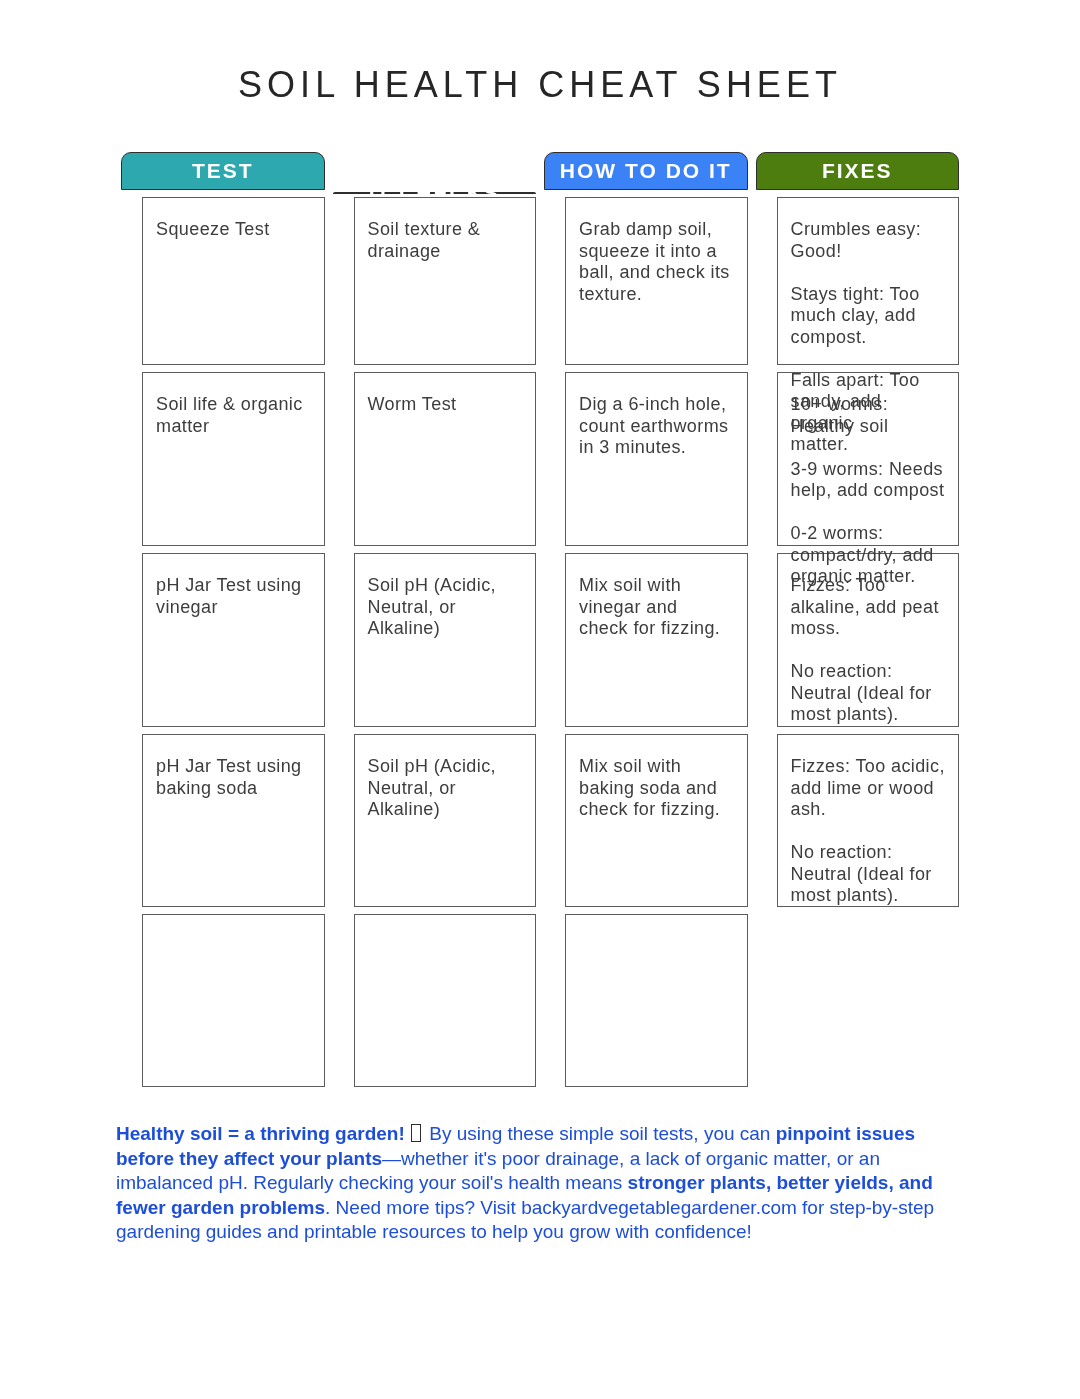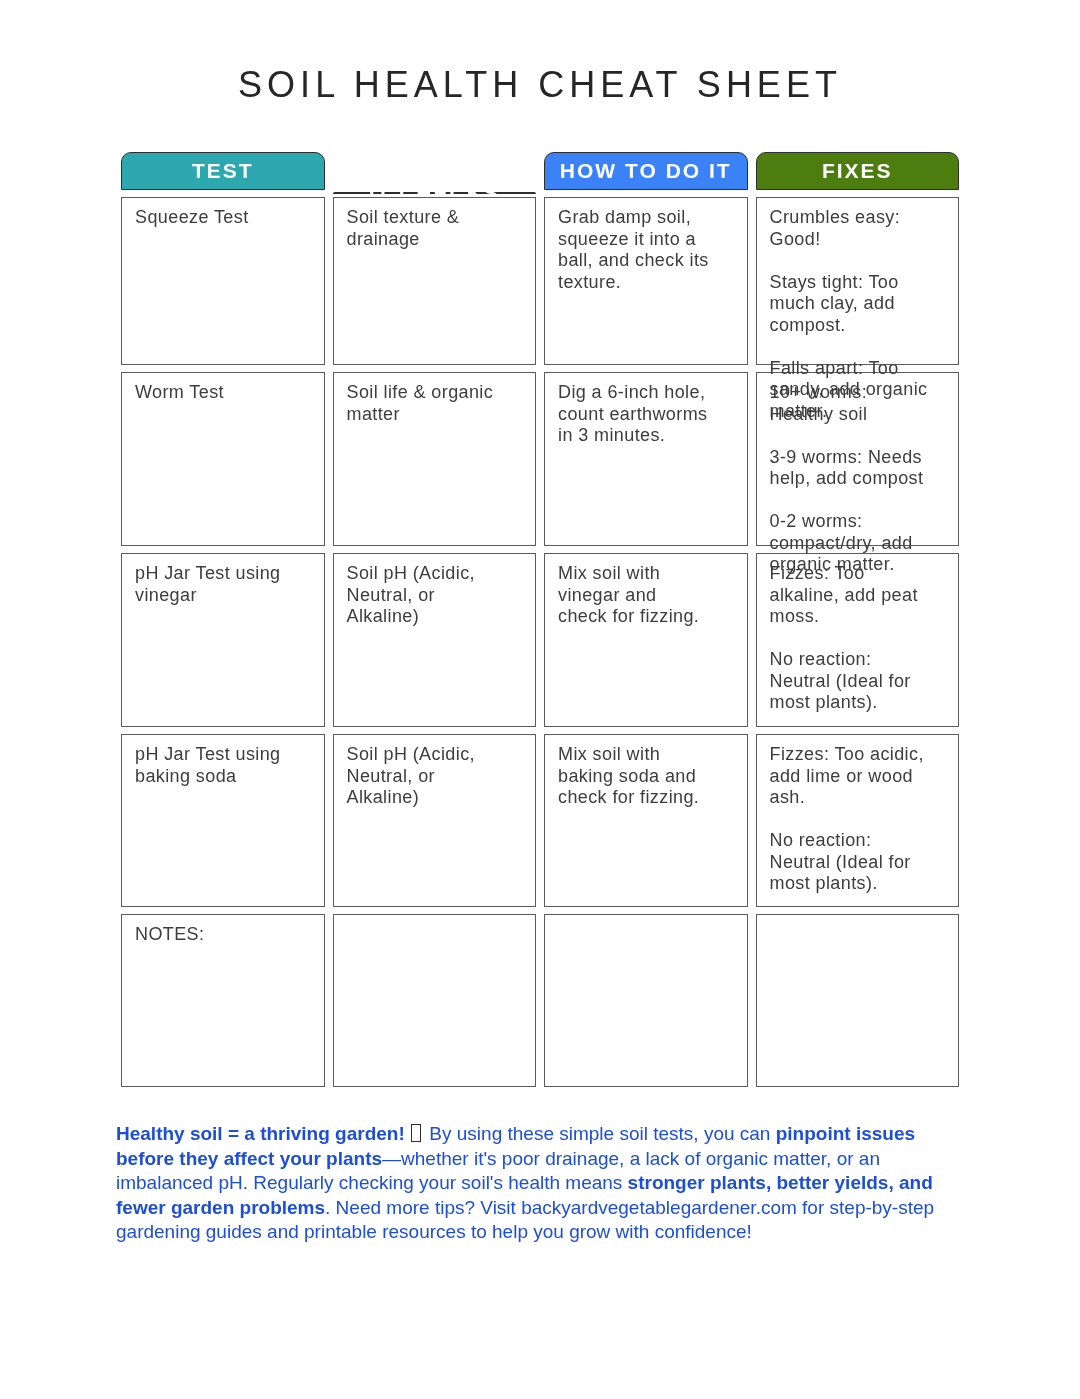--- a/index.html
+++ b/index.html
@@ -36,22 +36,23 @@
     font-weight: 700;
     font-size: 21px;
     letter-spacing: 2px;
     display: flex;
     align-items: center;
     justify-content: center;
   }
   .td {
     border: 1.5px solid #5c5c5c;
     background: transparent;
-    padding: 9px 13px;
+    padding: 21px 13px;
     overflow: visible;
+    margin-left: 21px;
   }
   .td-text {
     position: relative;
     z-index: 2;
     white-space: pre-line;
     font-size: 18px;
     line-height: 21.5px;
     letter-spacing: 0.4px;
     color: #3d3d3d;
   }
@@ -104,25 +105,25 @@
 Stays tight: Too
 much clay, add
 compost.
 
 Falls apart: Too
 sandy, add organic
 matter.</div>
   </div>
 
   <div class="td">
-    <div class="td-text">Worm Test</div>
-  </div>
-  <div class="td">
     <div class="td-text">Soil life &amp; organic
 matter</div>
+  </div>
+  <div class="td">
+    <div class="td-text">Worm Test</div>
   </div>
   <div class="td">
     <div class="td-text">Dig a 6-inch hole,
 count earthworms
 in 3 minutes.</div>
   </div>
   <div class="td">
     <div class="td-text">10+ worms:
 Healthy soil
 
@@ -176,23 +177,20 @@
     <div class="td-text">Fizzes: Too acidic,
 add lime or wood
 ash.
 
 No reaction:
 Neutral (Ideal for
 most plants).</div>
   </div>
 
   <div class="td">
-    <div class="td-text">NOTES:</div>
-  </div>
-  <div class="td">
     <div class="td-text"></div>
   </div>
   <div class="td">
     <div class="td-text"></div>
   </div>
   <div class="td">
     <div class="td-text"></div>
   </div>
 
 </div>

